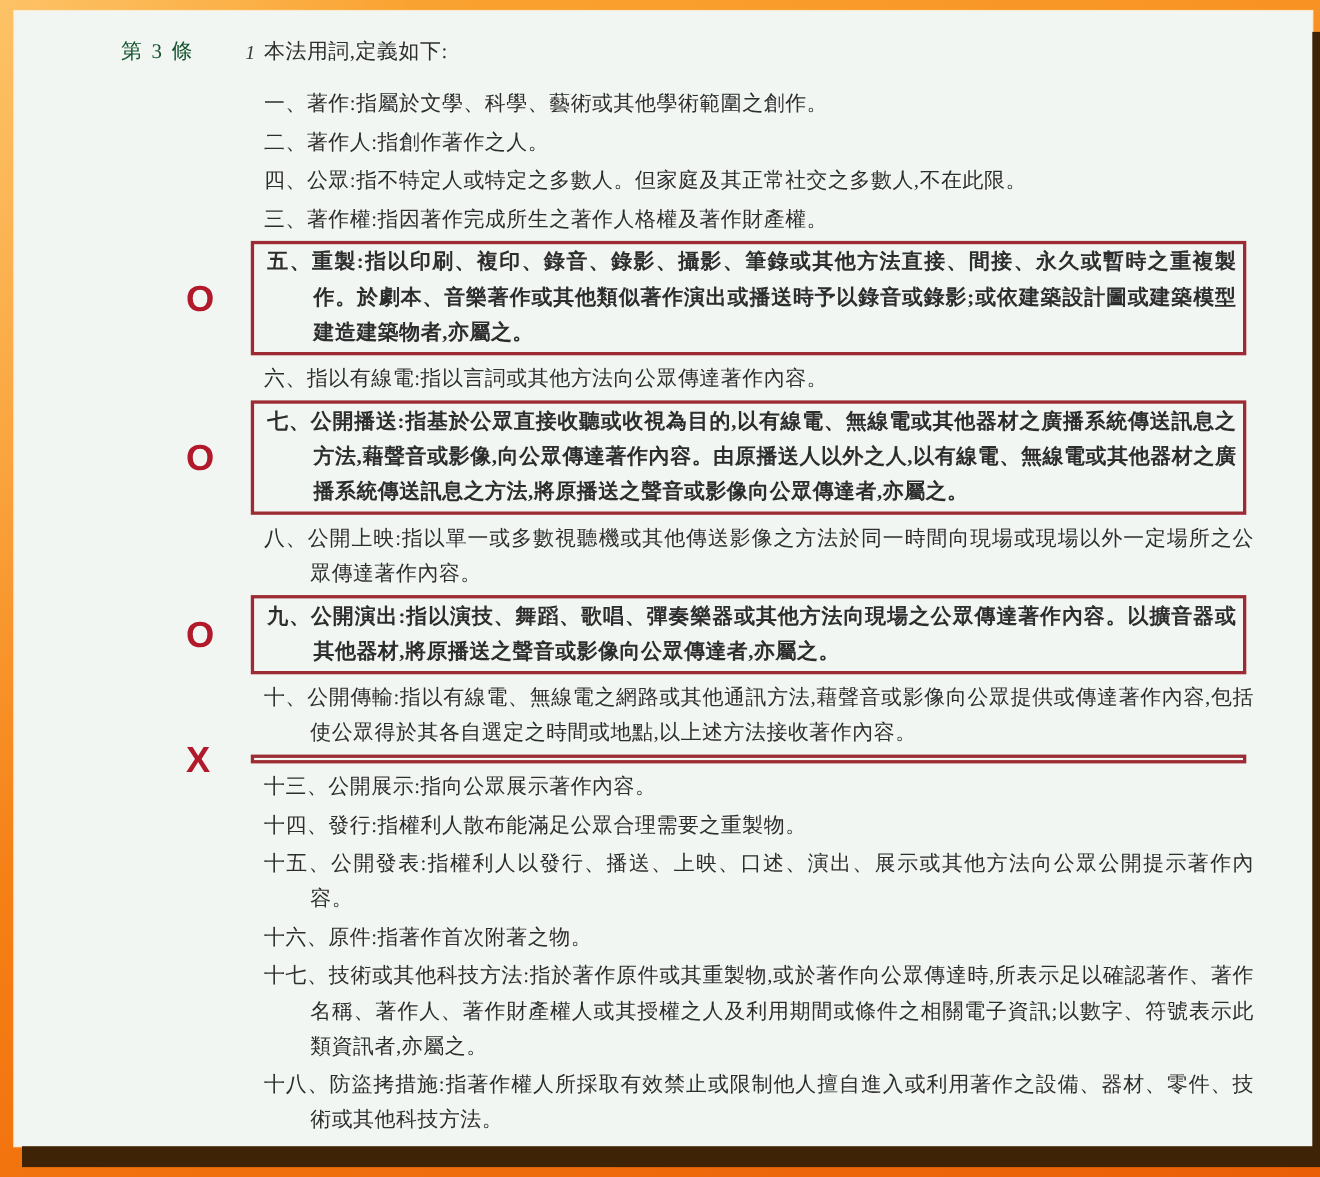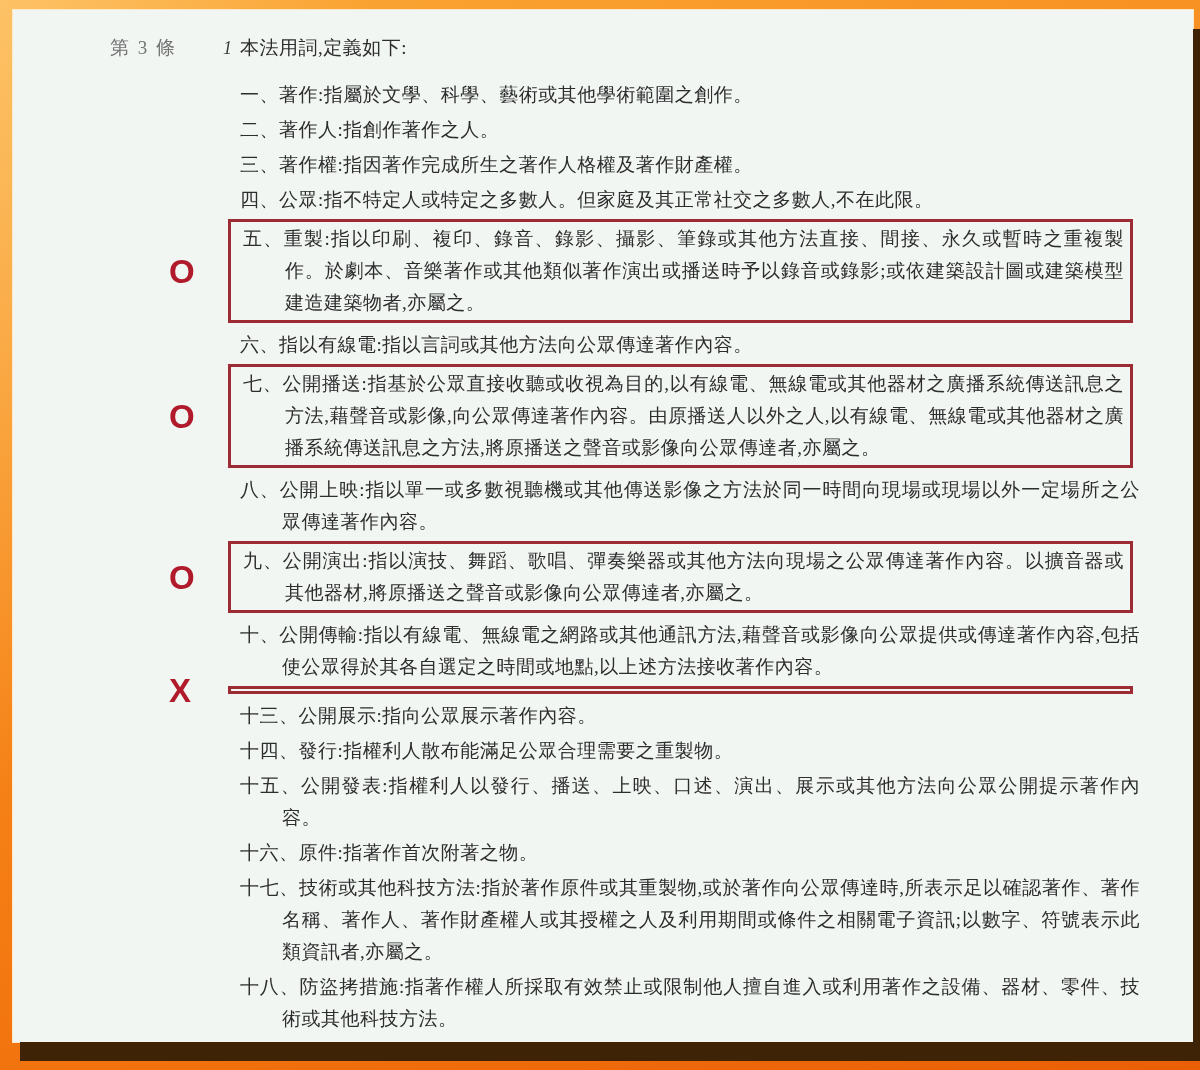--- a/index.html
+++ b/index.html
@@ -17,63 +17,63 @@
   }
   .doc{
     position:absolute;inset:0;
     padding:22px 53px 0 227px;
     box-sizing:border-box;
     font-size:19px;line-height:32px;color:#2d2d2d;
     letter-spacing:0.5px;
   }
   .header{position:relative;margin-bottom:15px;white-space:nowrap;}
   .article-label{
-    position:absolute;left:-130px;top:0;color:#737373;letter-spacing:2px;
+    position:absolute;left:-130px;top:0;color:#14532d;letter-spacing:2px;
   }
   .para-num{
     position:absolute;left:-17px;top:0;
     font-style:italic;color:#3a3a3a;font-size:18px;
     font-family:"Liberation Serif","DejaVu Serif",serif;
   }
   .intro{display:inline-block;}
   .item{
     padding-left:42px;text-indent:-42px;
     margin-bottom:3px;
     text-align:justify;
   }
   .boxed{
     position:relative;
     border:3px solid #9c2b33;
     margin:2px 7px 6px -12px;
     padding:1px 6px 1px 12px;
     background:transparent;
   }
-  .boxed .item{margin-bottom:0;}
+  .boxed .item{margin-bottom:0;font-weight:bold;}
   .mark{
     position:absolute;left:-62px;top:50%;transform:translateY(-50%);
     font-family:"Liberation Sans","DejaVu Sans",sans-serif;
     font-weight:800;font-size:33px;line-height:1;color:#b01a2b;
     letter-spacing:0;text-indent:0;
   }
 </style>
 </head>
 <body>
 
 <div class="page">
   <div class="doc">
     <div class="header">
       <span class="article-label">第 3 條</span>
       <span class="para-num">1</span>
       <span class="intro">本法用詞,定義如下:</span>
     </div>
     <div id="items">
         <div class="item">一、著作:指屬於文學、科學、藝術或其他學術範圍之創作。</div>
         <div class="item">二、著作人:指創作著作之人。</div>
+        <div class="item">四、公眾:指不特定人或特定之多數人。但家庭及其正常社交之多數人,不在此限。</div>
         <div class="item">三、著作權:指因著作完成所生之著作人格權及著作財產權。</div>
-        <div class="item">四、公眾:指不特定人或特定之多數人。但家庭及其正常社交之多數人,不在此限。</div>
         <div class="boxed">
           <span class="mark">O</span>
           <div class="item">五、重製:指以印刷、複印、錄音、錄影、攝影、筆錄或其他方法直接、間接、永久或暫時之重複製作。於劇本、音樂著作或其他類似著作演出或播送時予以錄音或錄影;或依建築設計圖或建築模型建造建築物者,亦屬之。</div>
         </div>
         <div class="item">六、指以有線電:指以言詞或其他方法向公眾傳達著作內容。</div>
         <div class="boxed">
           <span class="mark">O</span>
           <div class="item">七、公開播送:指基於公眾直接收聽或收視為目的,以有線電、無線電或其他器材之廣播系統傳送訊息之方法,藉聲音或影像,向公眾傳達著作內容。由原播送人以外之人,以有線電、無線電或其他器材之廣播系統傳送訊息之方法,將原播送之聲音或影像向公眾傳達者,亦屬之。</div>
         </div>
         <div class="item">八、公開上映:指以單一或多數視聽機或其他傳送影像之方法於同一時間向現場或現場以外一定場所之公眾傳達著作內容。</div>

